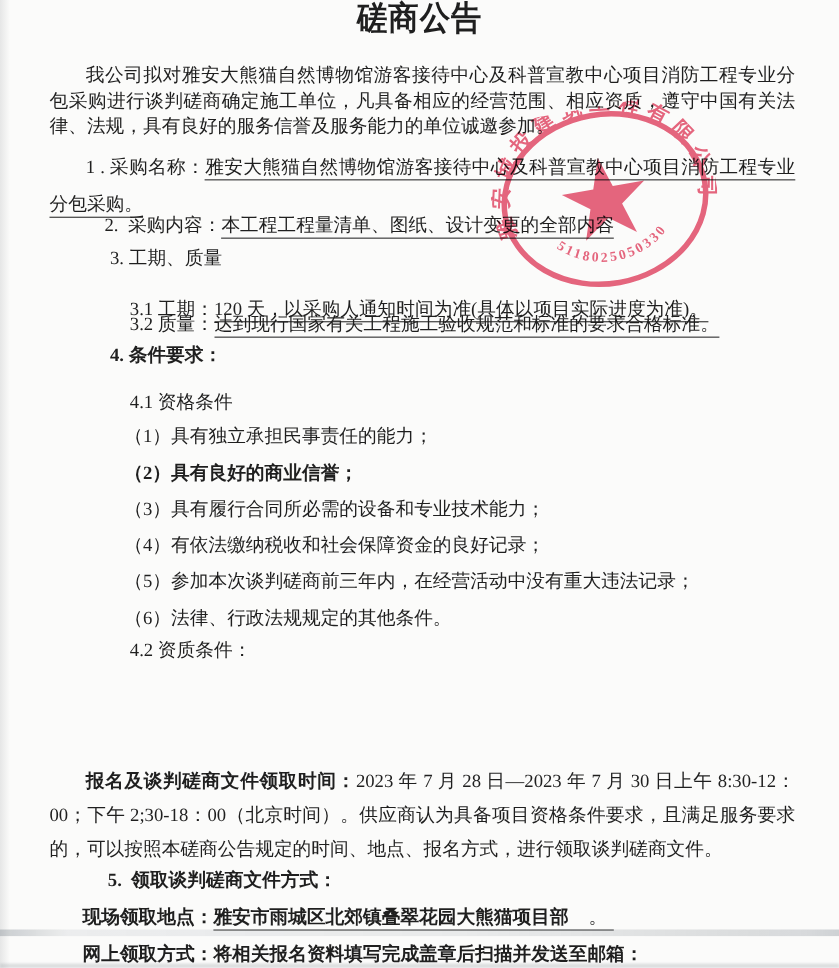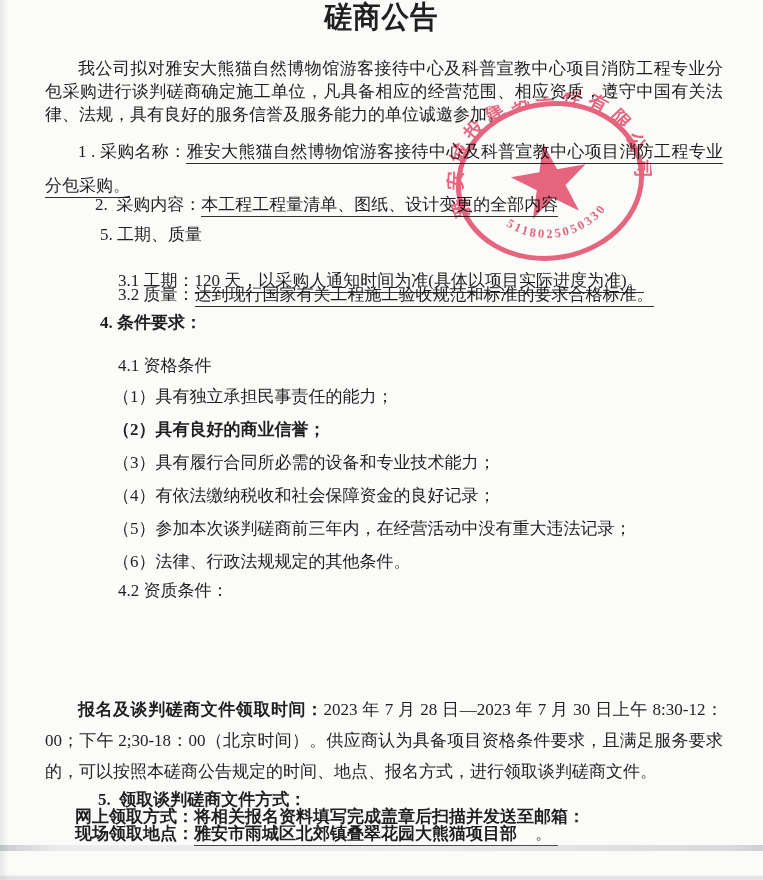--- a/index.html
+++ b/index.html
@@ -31,21 +31,21 @@
   .item41{top:355px;text-indent:73px;}
   .qual{line-height:22px;text-indent:68px;}
   .q0{top:386px;} .q1{top:419px;font-weight:bold;} .q2{top:452px;}
   .q3{top:485px;} .q4{top:518px;} .q5{top:551px;}
   .item42{top:580px;text-indent:73px;}
   .para42{top:603px;line-height:23px;text-indent:30px;font-weight:700;}
   .item43{top:659px;text-indent:73px;}
   .regpara{top:694px;line-height:31px;text-indent:33px;}
   .item5{top:789px;text-indent:53px;font-weight:700;}
   .onsite{top:823px;text-indent:30px;}
-  .online{top:806px;text-indent:30px;}
+  .online{top:857px;text-indent:30px;}
   .b{font-weight:700;}
   .u{
     border-bottom:1px solid #2e2e2e;padding-bottom:2px;text-align:center;
   }
   .dot-pad{padding-left:18px;padding-right:6px;}
   .slash-u{padding:0 5px;}
   
   .seal{
     position:absolute;left:448px;top:97px;width:204px;height:168px;
     transform:rotate(-10deg);transform-origin:50% 50%;
@@ -75,21 +75,21 @@
 <div class="page">
 
   <div class="blk title">磋商公告</div>
 
   <div class="blk intro wrap">我公司拟对雅安大熊猫自然博物馆游客接待中心及科普宣教中心项目消防工程专业分包采购进行谈判磋商确定施工单位，凡具备相应的经营范围、相应资质，遵守中国有关法律、法规，具有良好的服务信誉及服务能力的单位诚邀参加。</div>
 
   <div class="blk item1 wrap"><span>1 . 采购名称：</span><span class="u">雅安大熊猫自然博物馆游客接待中心及科普宣教中心项目消防工程专业分包采购。</span></div>
 
   <div class="blk item2"><span>2.  采购内容：</span><span class="u">本工程工程量清单、图纸、设计变更的全部内容</span></div>
 
-  <div class="blk item3">5. 工期、质量</div>
+  <div class="blk item3">3. 工期、质量</div>
 
   <div class="blk item31"><span>3.1 工期：</span><span class="u">120 天，以采购人通知时间为准(具体以项目实际进度为准)。</span></div>
 
   <div class="blk item32"><span>3.2 质量：</span><span class="u">达到现行国家有关工程施工验收规范和标准的要求合格标准。</span></div>
 
   <div class="blk item4">4. 条件要求：</div>
 
   <div class="blk item41">4.1 资格条件</div>
 
   <div class="blk qual q0">（1）具有独立承担民事责任的能力；</div>

